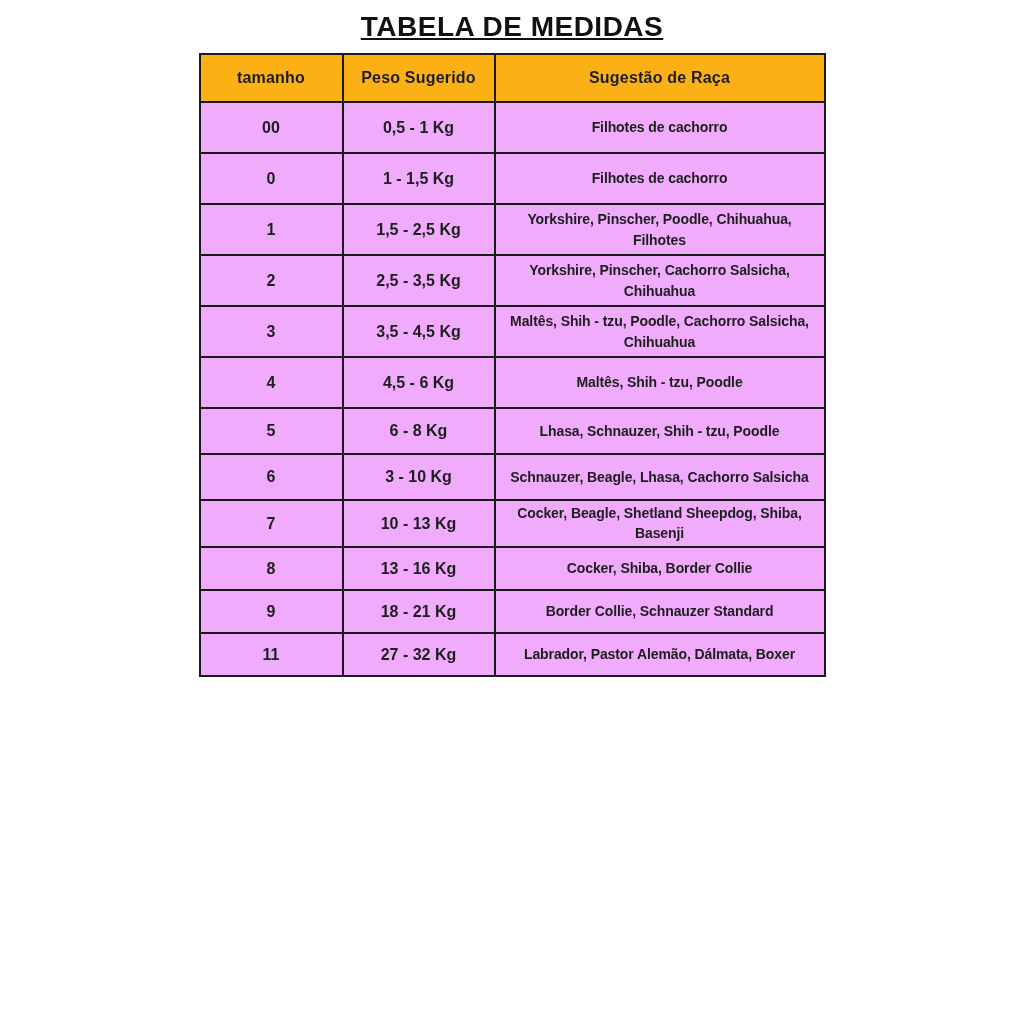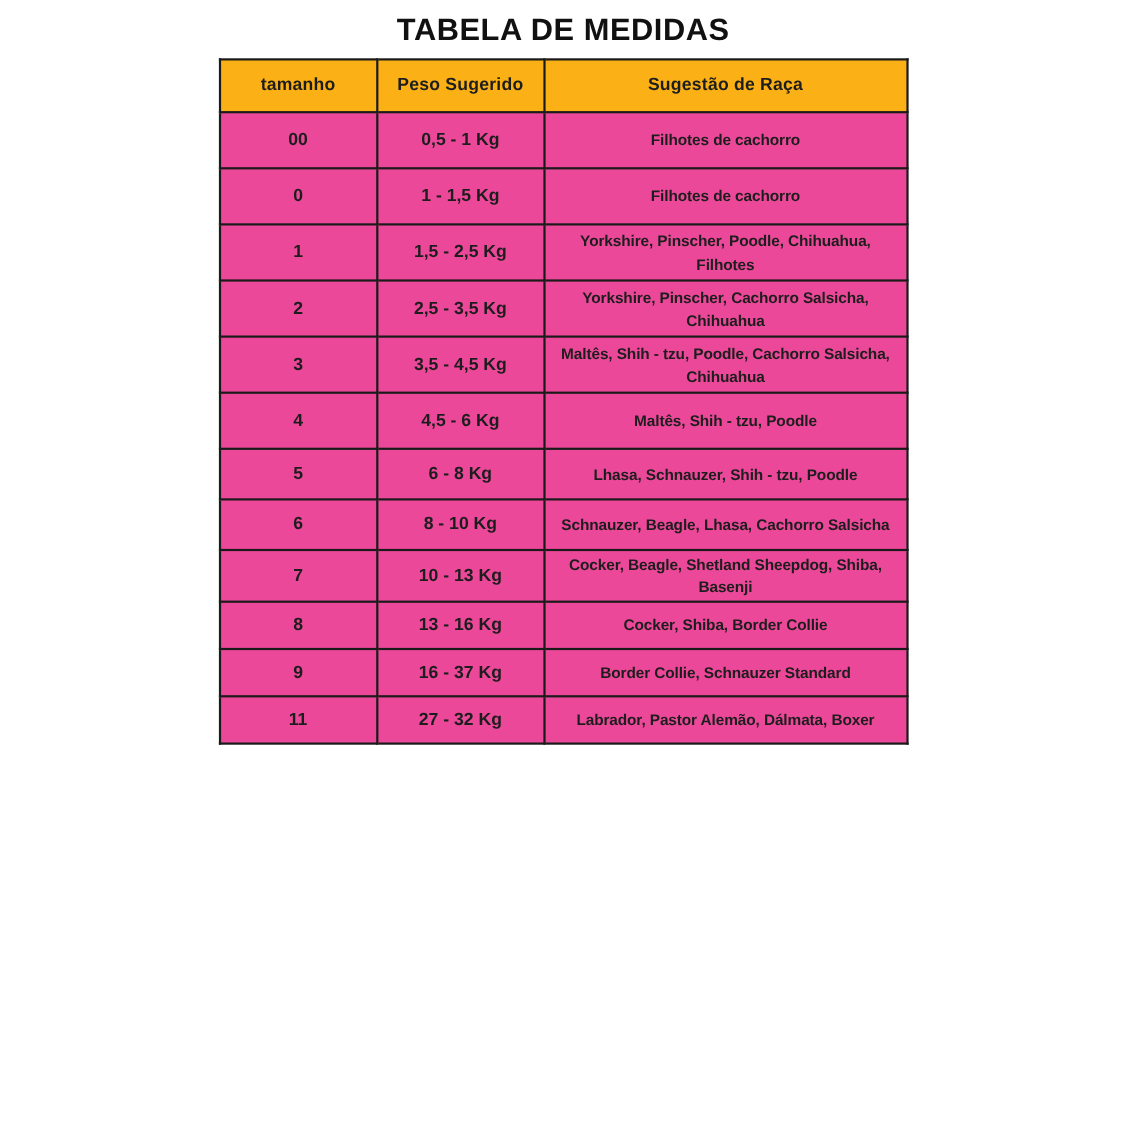--- a/index.html
+++ b/index.html
@@ -17,20 +17,21 @@
     overflow:hidden;
   }
   .page-title{
     margin:10px 0 9px 0;
     text-align:center;
     font-size:28px;
     line-height:34px;
     font-weight:bold;
     letter-spacing:0.5px;
     color:var(--title-text);
+    text-decoration:underline;
   }
   table.size-chart{
     margin:0 auto;
     width:627px;
     border-collapse:collapse;
     table-layout:fixed;
   }
   .size-chart th,
   .size-chart td{
     border:2px solid var(--border);
@@ -45,21 +46,21 @@
     height:48px;
     font-size:16px;
     letter-spacing:0.2px;
   }
   .size-chart tbody td{
     height:43px;
     font-size:14px;
     line-height:1.45;
     padding:2px 4px;
     letter-spacing:-0.1px;
-    background:#ec4899;
+    background:#f0abfc;
   }
   .size-chart tbody tr:nth-child(-n+6) td{height:51px;}
   .size-chart tbody tr:nth-child(n+7):nth-child(-n+9) td{height:46px;}
   .size-chart td.col-size,
   .size-chart td.col-weight{
     font-size:16px;
     letter-spacing:0;
   }
 </style>
 </head>
@@ -112,36 +113,36 @@
     <td class="col-weight">4,5 - 6 Kg</td>
     <td class="col-breeds">Maltês, Shih - tzu, Poodle</td>
   </tr>
         <tr>
     <td class="col-size">5</td>
     <td class="col-weight">6 - 8 Kg</td>
     <td class="col-breeds">Lhasa, Schnauzer, Shih - tzu, Poodle</td>
   </tr>
         <tr>
     <td class="col-size">6</td>
-    <td class="col-weight">8 - 10 Kg</td>
+    <td class="col-weight">3 - 10 Kg</td>
     <td class="col-breeds">Schnauzer, Beagle, Lhasa, Cachorro Salsicha</td>
   </tr>
         <tr>
     <td class="col-size">7</td>
     <td class="col-weight">10 - 13 Kg</td>
     <td class="col-breeds">Cocker, Beagle, Shetland Sheepdog, Shiba, Basenji</td>
   </tr>
         <tr>
     <td class="col-size">8</td>
     <td class="col-weight">13 - 16 Kg</td>
     <td class="col-breeds">Cocker, Shiba, Border Collie</td>
   </tr>
         <tr>
     <td class="col-size">9</td>
-    <td class="col-weight">16 - 37 Kg</td>
+    <td class="col-weight">18 - 21 Kg</td>
     <td class="col-breeds">Border Collie, Schnauzer Standard</td>
   </tr>
         <tr>
     <td class="col-size">11</td>
     <td class="col-weight">27 - 32 Kg</td>
     <td class="col-breeds">Labrador, Pastor Alemão, Dálmata, Boxer</td>
   </tr>
       </tbody>
   </table>
 </div>

